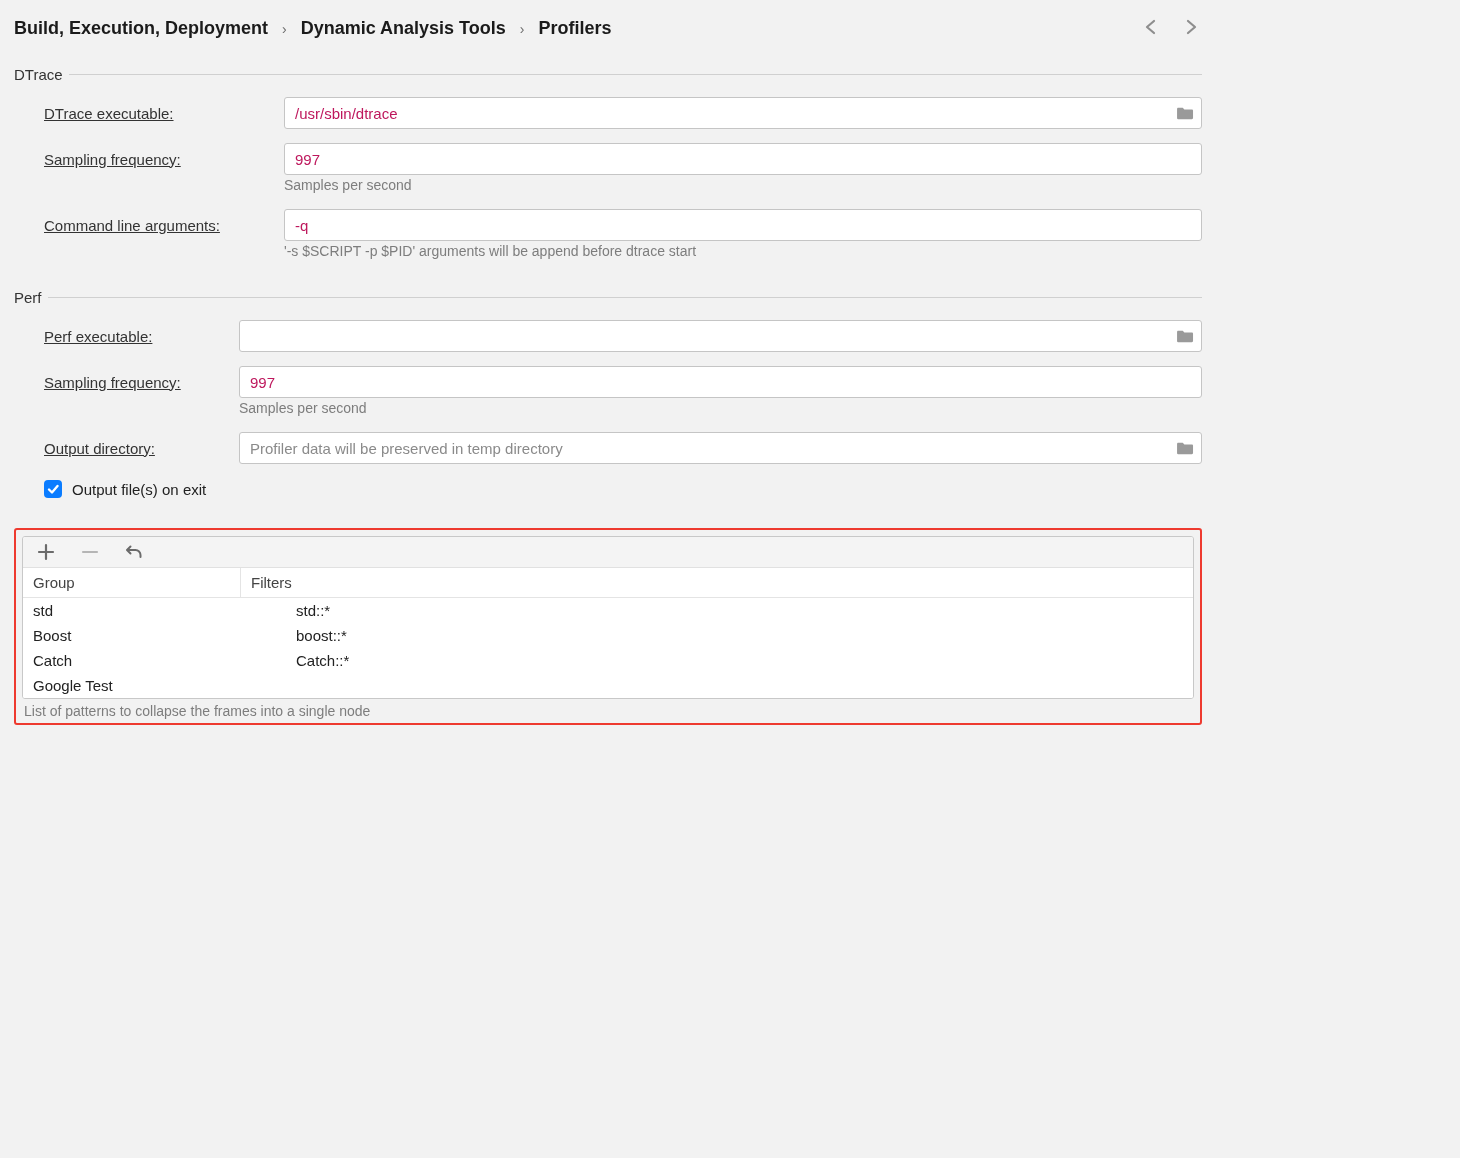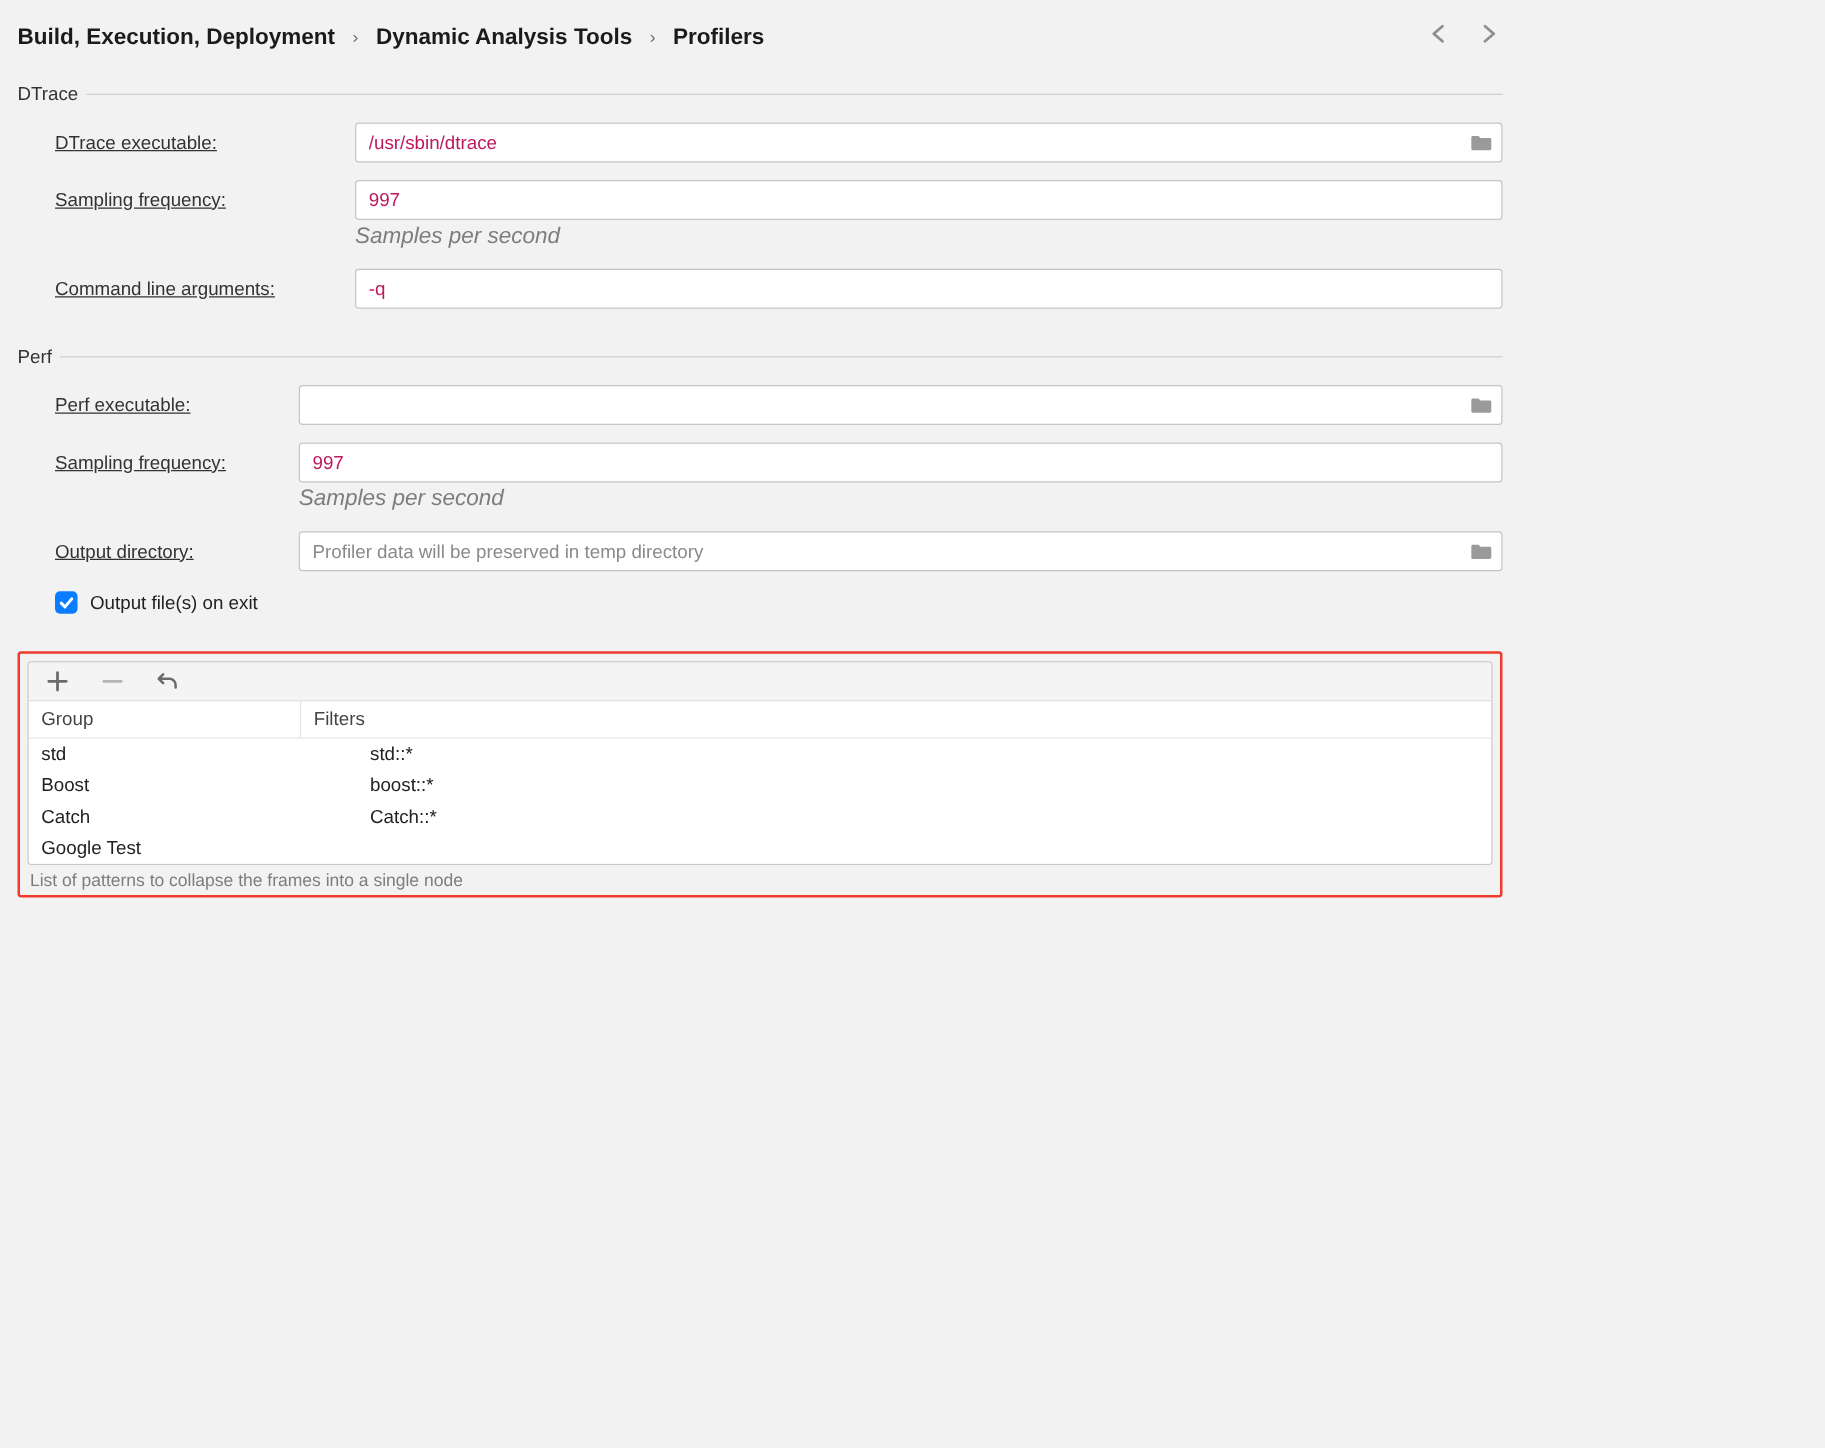--- a/index.html
+++ b/index.html
@@ -81,24 +81,23 @@
   .browse-btn {
     position: absolute;
     right: 8px; top: 50%;
     transform: translateY(-50%);
     width: 18px; height: 15px;
     cursor: pointer;
     opacity: .45;
   }
   .hint-row {
     margin-left: 240px;
-    font-size: 18px;
+    font-size: 14px;
     color: #7d7d7d;
     margin-bottom: 16px;
-    font-style: italic;
   }
   .hint-row.perf { margin-left: 195px; }
 
   .checkbox-row {
     display: flex; align-items: center; gap: 10px;
     padding-left: 30px;
     margin-top: 4px;
   }
   .checkbox {
     width: 18px; height: 18px;
@@ -222,20 +221,21 @@
         </div>
       </div>
       <div class="hint-row">Samples per second</div>
 
       <div class="form-row with-hint">
         <div class="form-label dtrace-label">Command line arguments:</div>
         <div class="input-wrap">
           <input class="text-input" style="padding-right: 10px;" value="-q">
         </div>
       </div>
+      <div class="hint-row">'-s $SCRIPT -p $PID' arguments will be append before dtrace start</div>
 
     </div>
   </div>
 
   <div class="section">
     <div class="section-heading">
       <span>Perf</span>
       <span class="line"></span>
     </div>
     <div class="form-rows">

